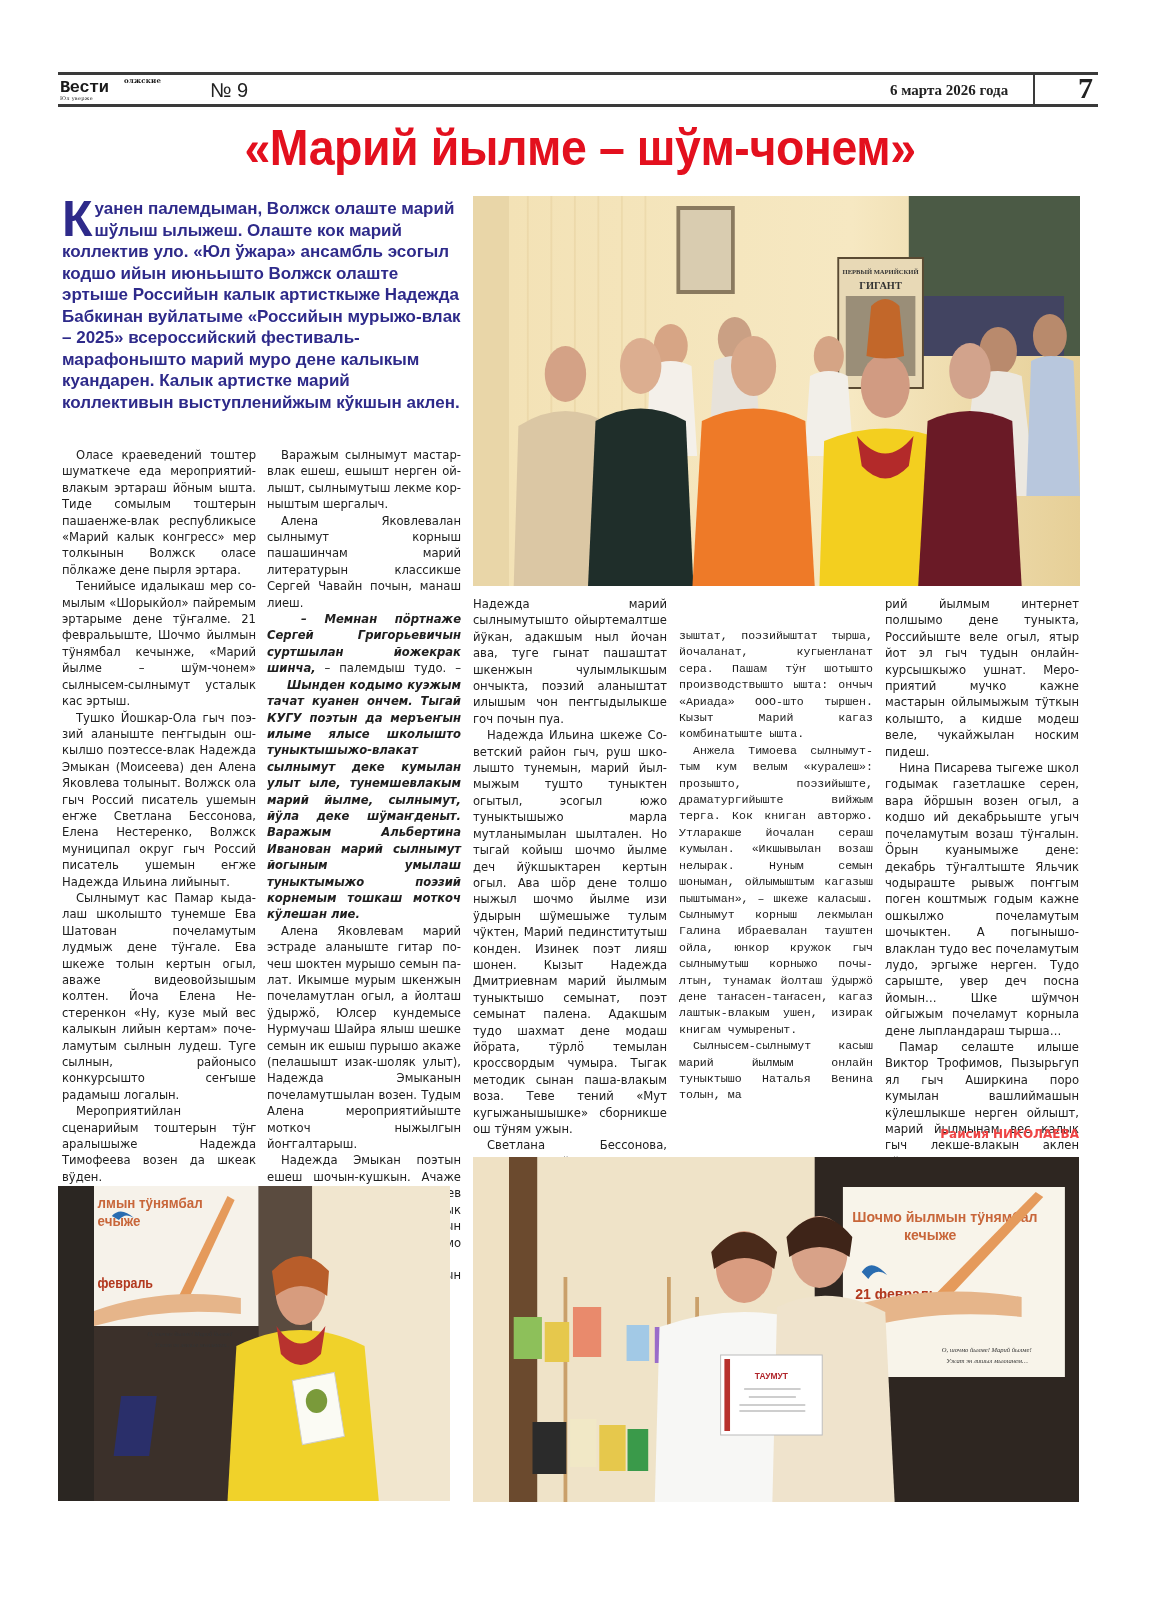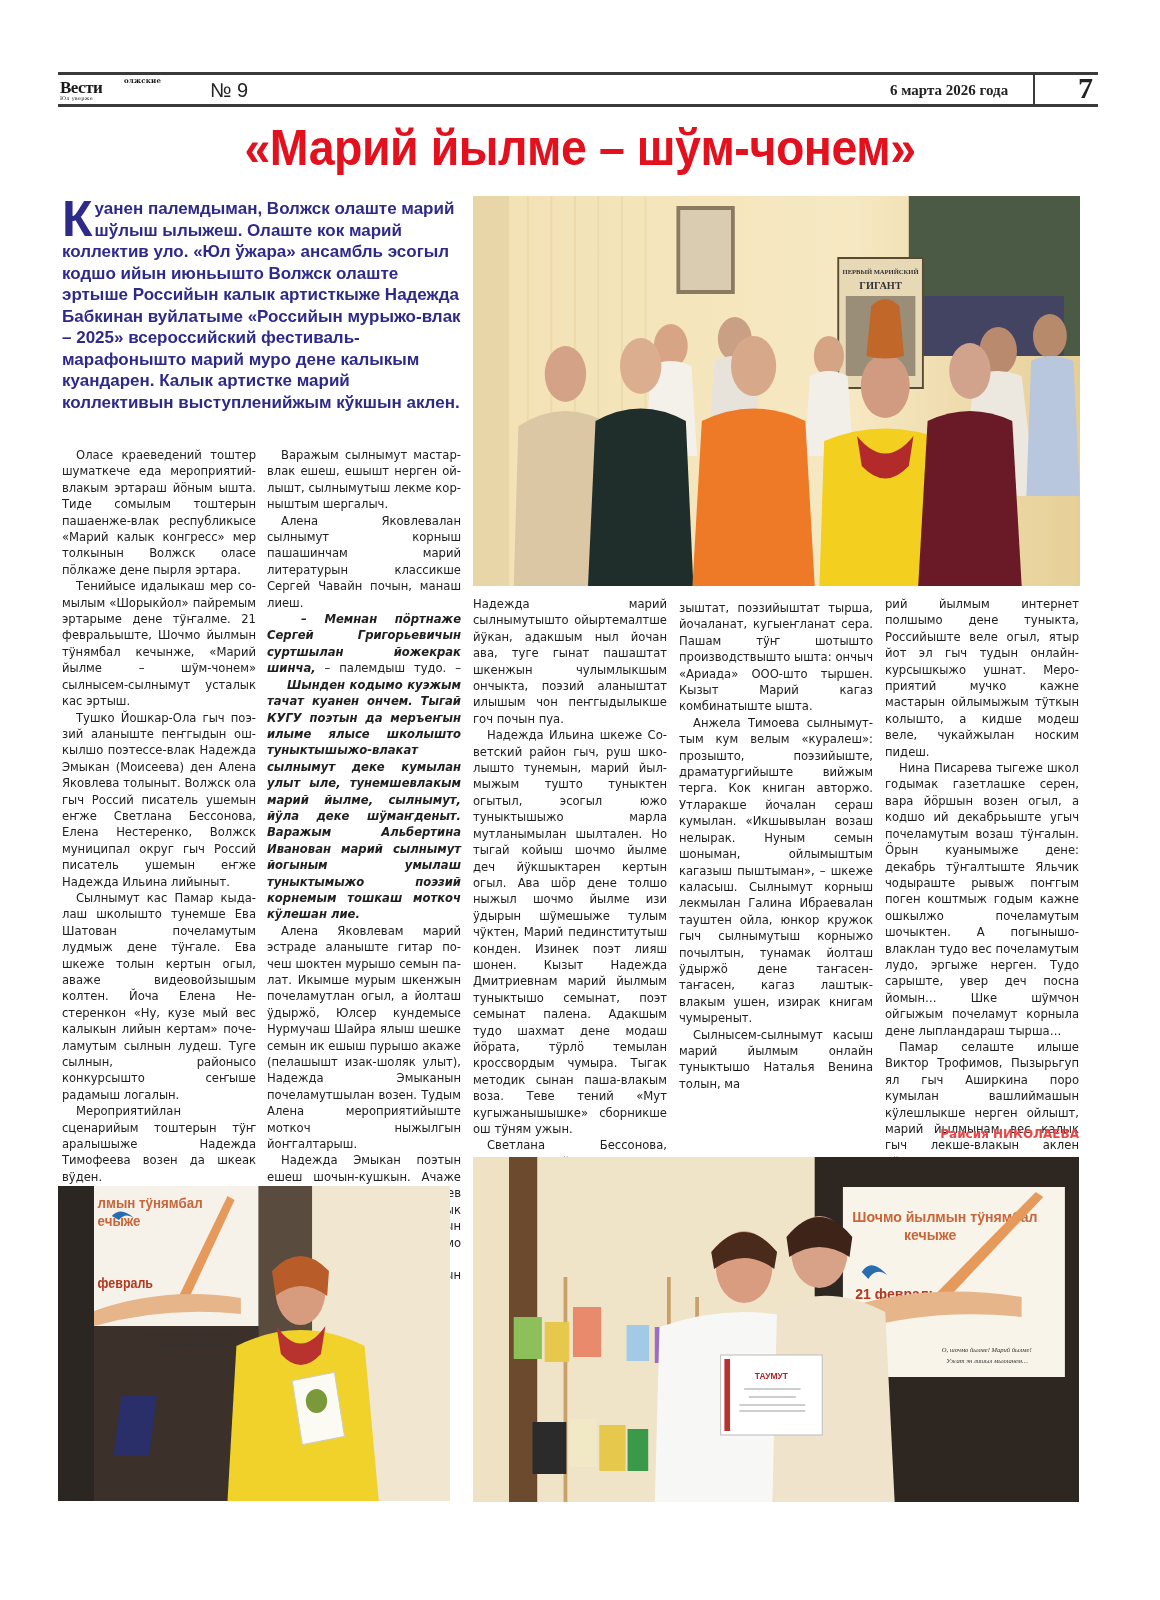--- a/index.html
+++ b/index.html
@@ -5,21 +5,21 @@
   * { margin: 0; padding: 0; box-sizing: border-box; }
   html, body { width: 1160px; height: 1600px; background: #ffffff; overflow: hidden; }
   body { position: relative; font-family: "DejaVu Sans", sans-serif; color: #1a1a1a; }
 
   
   .hdr-rule-top { position: absolute; left: 58px; top: 72px; width: 1040px; height: 3px; background: #3a3a3a; }
   .hdr-rule-bot { position: absolute; left: 58px; top: 104px; width: 1040px; height: 3px; background: #3a3a3a; }
   .hdr-vsep { position: absolute; left: 1033px; top: 75px; width: 2px; height: 29px; background: #3a3a3a; }
   .logo { position: absolute; left: 60px; top: 77px; width: 62px; height: 24px; }
   .logo-small { position: absolute; left: 24px; top: 0px; font-family: "DejaVu Serif", serif; font-size: 7px; font-weight: bold; line-height: 8px; letter-spacing: 0.2px; padding-left: 40px; }
-  .logo-main { position: absolute; left: 0; top: 3px; font-family: Liberation Serif, serif; font-size: 17px; font-weight: bold; line-height: 16px; letter-spacing: -0.5px; }
+  .logo-main { position: absolute; left: 0; top: 3px; font-family: Liberation Mono, monospace; font-size: 17px; font-weight: bold; line-height: 16px; letter-spacing: -0.5px; }
   .logo-sub { position: absolute; left: 0; top: 18px; font-family: "DejaVu Serif", serif; font-size: 5px; line-height: 6px; letter-spacing: 0.3px; }
   .issue { position: absolute; left: 210px; top: 78px; font-family: "Liberation Sans", sans-serif; font-size: 20px; line-height: 24px; color: #222; }
   .date { position: absolute; left: 890px; top: 80px; font-family: "Liberation Serif", serif; font-weight: bold; font-size: 15px; line-height: 20px; color: #222; }
   .page-num { position: absolute; left: 1078px; top: 72px; font-family: "Liberation Serif", serif; font-weight: bold; font-size: 30px; line-height: 32px; color: #222; }
 
   
   .headline { position: absolute; left: 0; top: 118px; width: 1160px; text-align: center;
     font-family: "Liberation Sans", sans-serif; font-weight: bold; font-size: 50px; line-height: 60px;
     color: #e3101e; letter-spacing: -0.5px; transform: scaleX(0.93); transform-origin: center; }
 
@@ -29,21 +29,21 @@
   .lead .dropcap { float: left; font-size: 50px; line-height: 40px; margin-right: 2px; margin-top: 1px; color: #2e2a8a; font-weight: bold; }
 
   
   .col { position: absolute; width: 194px; font-family: "DejaVu Sans", sans-serif; font-size: 11.6px; line-height: 16.4px; color: #202020; text-align: justify; }
   .col p { text-indent: 14px; hyphens: manual; }
   .col p.cont { text-indent: 0; }
   .col .em { font-style: italic; font-weight: bold; margin-left: 20px; }
   .c1 { left: 62px; top: 447px; }
   .c2 { left: 267px; top: 447px; }
   .c3 { left: 473px; top: 596px; }
-  .c4 { left: 679px; top: 600px; }
+  .c4 { left: 679px; top: 628px; font-family: Liberation Mono, monospace; }
   .c5 { left: 885px; top: 596px; }
   .signature { position: absolute; left: 885px; top: 1126px; width: 194px; text-align: right;
     font-family: "DejaVu Sans", sans-serif; font-weight: bold; font-size: 12px; line-height: 16px; color: #ef4444; }
 
   
   .photo { position: absolute; overflow: hidden; padding-left: 36px; }
   .photo-top { left: 473px; top: 196px; width: 607px; height: 390px; background: #e9d6a8; }
   .photo-bl { left: 58px; top: 1186px; width: 392px; height: 315px; background: #2b2622; }
   .photo-br { left: 473px; top: 1157px; width: 606px; height: 345px; background: #efe1c4; }
   .photo svg { display: block; width: 100%; height: 100%; }

